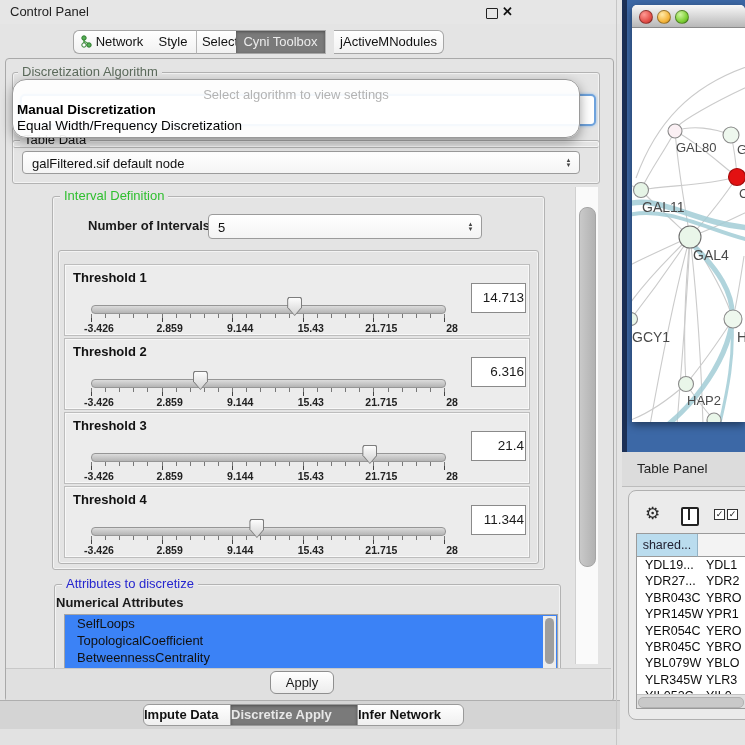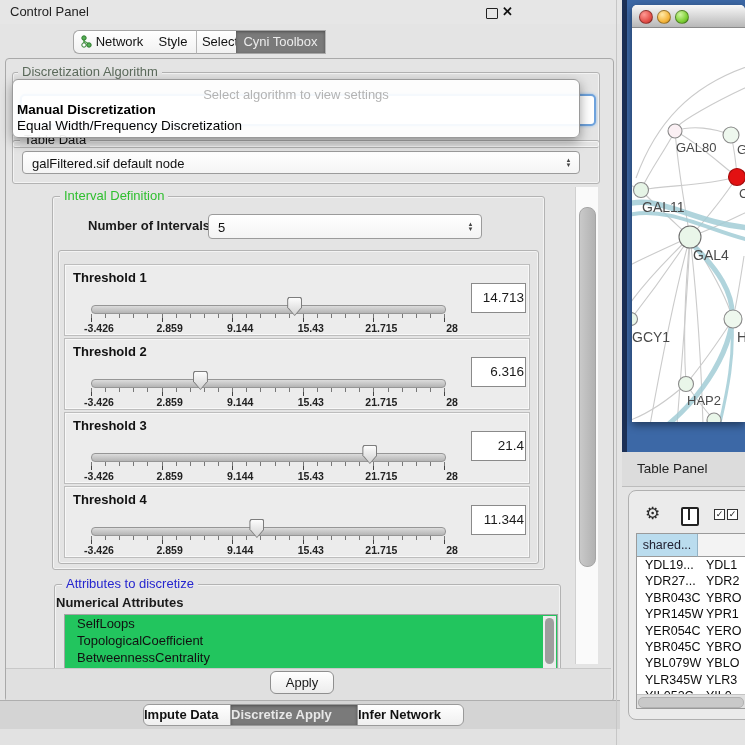--- a/index.html
+++ b/index.html
@@ -29,21 +29,21 @@
     box-shadow:inset 0 0 0 1px rgba(255,255,255,.55);}
   .grouplabel{position:absolute;font-size:13px;background:#e4e4e4;padding:0 4px;line-height:14px;}
 
   #algo-group{left:12px;top:72px;width:586px;height:74px;}
   #algo-label{left:18px;top:65px;color:#5c6b5c;}
   #algo-combo{left:20px;top:94px;width:572px;height:28px;background:#fff;border:2px solid #6ea2dc;
     border-radius:5px;box-shadow:0 0 3px #8ab8e8;}
 
   
   #algo-popup{left:12px;top:79px;width:566px;height:57px;background:rgba(255,255,255,0.93);
-    border:1px solid #9a9a9a;border-radius:6px;box-shadow:0 4px 12px rgba(0,0,0,.38);z-index:50;}
+    border:1px solid #9a9a9a;border-radius:14px;box-shadow:0 4px 12px rgba(0,0,0,.38);z-index:50;}
   #popup-hint{left:0;top:7px;width:100%;text-align:center;font-size:13px;color:#b3b3b3;}
   .popup-opt{position:absolute;left:4px;font-size:13.5px;color:#000;}
   #popup-opt0{top:22px;font-weight:bold;}
   #popup-opt1{top:38px;}
 
   #tabledata-group{left:12px;top:140px;width:586px;height:42px;}
   #tabledata-label{left:20px;top:133px;color:#111;z-index:2;}
   .combo{position:absolute;background:linear-gradient(#ffffff,#f4f4f4);border:1px solid #9b9b9b;
     border-radius:4px;font-size:13px;color:#111;}
   .combo .cv{position:absolute;left:9px;top:50%;transform:translateY(-50%);white-space:nowrap;}
@@ -79,21 +79,21 @@
   .ticks-minor{position:absolute;left:26px;top:49px;width:354px;height:4px;
     background:repeating-linear-gradient(to right,#777 0 1px,transparent 1px 14.12px);}
   .thr-ticklabels span{position:absolute;top:57px;transform:translateX(-50%);
     font-size:10.5px;font-weight:bold;color:#222;margin-left:8px;}
   .thr-value{position:absolute;left:406px;top:18px;width:52px;height:28px;background:#fff;
     border:1px solid #8a8a8a;font-size:13.5px;text-align:right;line-height:28px;padding-right:1px;}
 
   #attr-group{left:54px;top:584px;width:505px;height:112px;}
   #attr-label{left:62px;top:577px;color:#2525cf;}
   #attr-heading{left:56px;top:595px;font-size:13px;font-weight:bold;}
-  #attr-list{left:64px;top:614px;width:492px;height:54px;background:#22c55e;border:1px solid #a5a5a5;overflow:hidden;}
+  #attr-list{left:64px;top:614px;width:492px;height:54px;background:#3b82f6;border:1px solid #a5a5a5;overflow:hidden;}
   .attr-item{position:relative;font-size:13px;color:#111;padding-left:12px;line-height:17px;}
   #attr-scroll{position:absolute;right:1px;top:1px;width:13px;height:52px;background:#ececec;}
   #attr-scroll .thumb{position:absolute;left:2px;top:2px;width:9px;height:46px;border-radius:5px;background:#9e9e9e;}
 
   #apply-strip{left:6px;top:668px;width:605px;height:31px;background:#e0e0e0;border-top:1px solid #c8c8c8;}
   #apply-btn{left:270px;top:671px;width:62px;height:21px;border:1px solid #8f8f8f;border-radius:6px;
     background:linear-gradient(#ffffff,#ececec);font-size:13px;text-align:center;line-height:21px;}
 
   
   #bottom-strip{left:0;top:700px;width:620px;height:28px;background:#d4d4d4;
@@ -161,20 +161,21 @@
           <line x1="3" y1="3" x2="3" y2="10" stroke="#4aa04a" stroke-width="1.4"></line>
           <line x1="3" y1="6" x2="8" y2="9" stroke="#4aa04a" stroke-width="1.2"></line>
           <circle cx="3" cy="3" r="2.2" fill="#55b055" stroke="#2e7a2e"></circle>
           <circle cx="3" cy="10" r="2.2" fill="#fff" stroke="#2e7a2e"></circle>
           <circle cx="8" cy="10" r="2.2" fill="#55b055" stroke="#2e7a2e"></circle>
         </svg></span><span>Network</span>
   </div>
   <div class="seg" style="left:150px;width:46px;"><span>Style</span></div>
   <div class="seg" style="left:197px;width:46px;"><span>Select</span></div>
   <div class="seg selected" style="left:236px;width:89px;"><span>Cyni Toolbox</span></div>
+  <div class="seg last" style="left:334px;width:109px;"><span>jActiveMNodules</span></div>
 
   <div class="abs" id="main-panel"></div>
 
   <div class="groupbox" id="algo-group"></div>
   <div class="grouplabel" id="algo-label">Discretization Algorithm</div>
   <div class="abs" id="algo-combo"></div>
 
   <div class="groupbox" id="tabledata-group"></div>
   <div class="grouplabel" id="tabledata-label">Table Data</div>
   <div class="combo" id="tabledata-combo">

